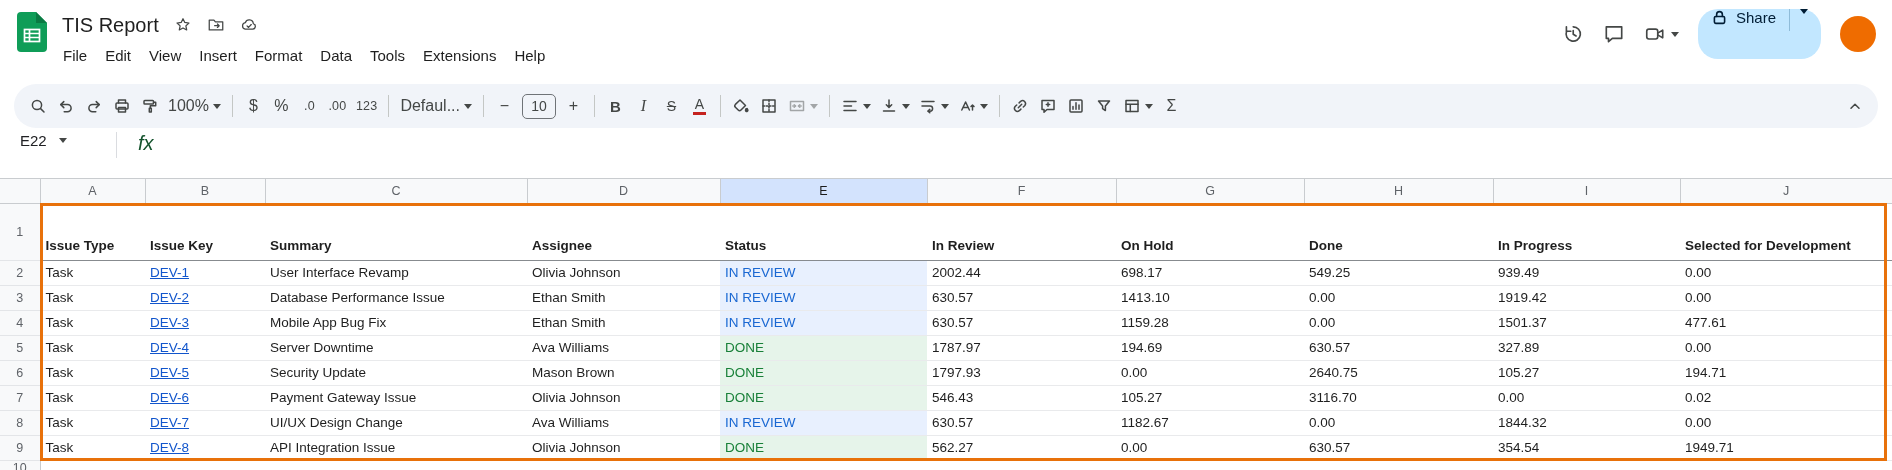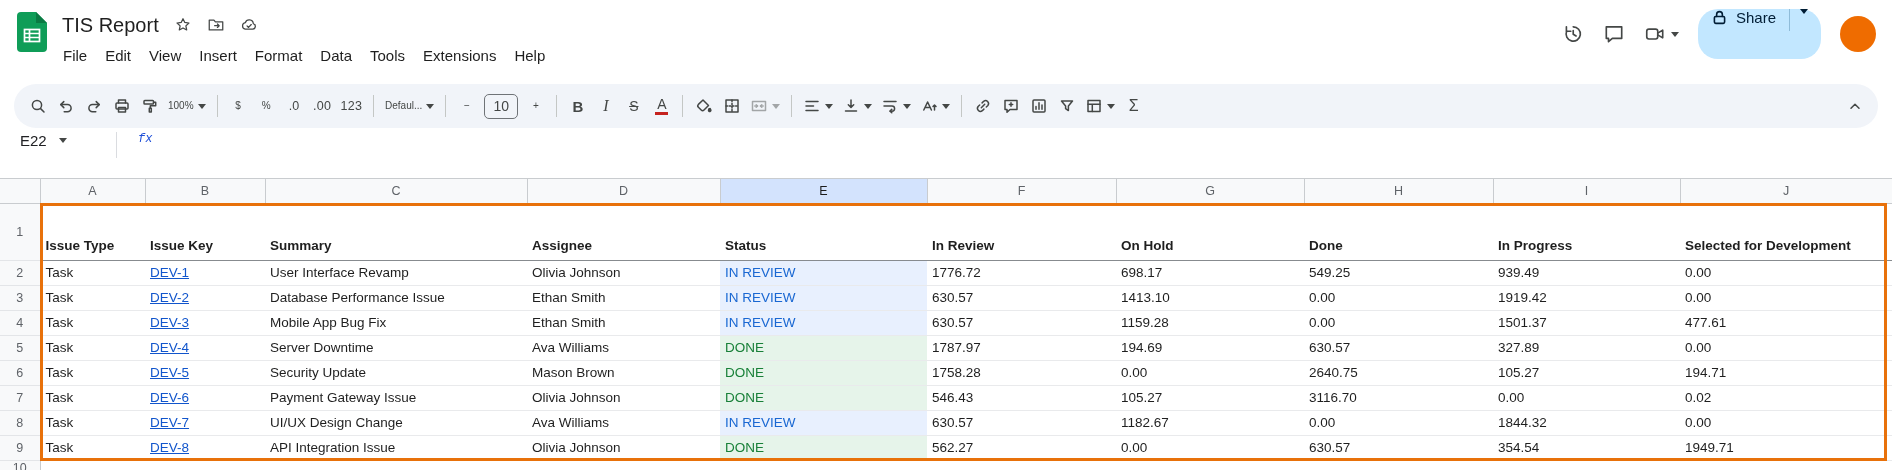--- a/index.html
+++ b/index.html
@@ -26,40 +26,40 @@
          border-top:5px solid #444746;display:inline-block}
   .caret.dark{border-top-color:#001d35}
   .avatar{width:36px;height:36px;border-radius:50%;background:#ef6c00;cursor:pointer}
 
   
   .toolbar{position:absolute;top:84px;left:14px;right:14px;height:44px;background:#f1f4f9;border-radius:22px;
            display:flex;align-items:center;padding:0 10px;gap:1px}
   .tbtn{min-width:27px;height:30px;display:flex;align-items:center;justify-content:center;gap:4px;
         border-radius:4px;padding:0 4px;cursor:pointer}
   .icon{width:18px;height:18px;stroke:#444746;fill:none;stroke-width:1.5;stroke-linecap:round;stroke-linejoin:round}
-  .tlabel{font-size:10px;font-weight:500;color:#444746;line-height:1}
+  .tlabel{font-size:16px;font-weight:500;color:#444746;line-height:1}
   .tlabel.small{font-size:12.5px;letter-spacing:.2px}
   .tlabel.b{font-weight:700;font-size:15px}
   .tlabel.i{font-style:italic;font-family:"Liberation Serif",serif;font-size:16px}
   .tlabel.strike{text-decoration:line-through;font-size:14px}
   .tlabel.tcolor{border-bottom:3.5px solid #c5221f;padding:0 2px 1px 2px;font-size:14px}
   .tlabel.sigma{font-size:16px}
   .tdiv{width:1px;height:22px;background:#c4c7c5;margin:0 6px}
   .tspacer{flex:1}
   .fontsize{width:34px;height:25px;border:1px solid #6f7377;border-radius:5px;display:flex;align-items:center;
             justify-content:center;font-size:14px;color:#444746;margin:0 3px;cursor:text;background:#f1f4f9}
   .disabled{opacity:.45}
 
   
   .formulabar{position:absolute;top:132px;left:0;width:100%;height:47px;background:#fff;
               border-bottom:1px solid #c9cccf;display:flex;align-items:flex-start}
   .namebox{width:112px;padding-left:20px;display:flex;align-items:center;gap:12px;font-size:15px;
            color:#202124;cursor:pointer}
   .fdiv{width:1px;height:26px;background:#dadce0;margin:0 4px}
-  .fx{font-family:Liberation Mono, monospace;font-style:italic;color:#1d4ed8;font-size:12px;padding:0 17px}
+  .fx{font-family:Liberation Sans, sans-serif;font-style:italic;color:#14532d;font-size:20px;padding:0 17px}
   .formula-input{flex:1;height:100%;cursor:text}
 
   
   .sheet{position:absolute;top:179px;left:0;width:1892px;height:291px;overflow:hidden;background:#fff}
   table.grid{border-collapse:collapse;table-layout:fixed;width:1892px}
   tr.letters td{height:24px}
   tr.header-row{height:57px}
   tbody tr.data{height:25px}
   tr.partial{height:12px}
   .corner{background:#f8f9fa;border-right:1px solid #c9cccf;border-bottom:1px solid #c9cccf}
@@ -382,21 +382,21 @@
           <td class="cell">In Progress</td>
           <td class="cell">Selected for Development</td>
         </tr>
     <tr class="data">
           <td class="rowhead">2</td>
           <td class="cell">Task</td>
           <td class="cell link">DEV-1</td>
           <td class="cell">User Interface Revamp</td>
           <td class="cell">Olivia Johnson</td>
           <td class="cell review">IN REVIEW</td>
-          <td class="cell">1776.72</td>
+          <td class="cell">2002.44</td>
           <td class="cell">698.17</td>
           <td class="cell">549.25</td>
           <td class="cell">939.49</td>
           <td class="cell">0.00</td>
         </tr>
         <tr class="data">
           <td class="rowhead">3</td>
           <td class="cell">Task</td>
           <td class="cell link">DEV-2</td>
           <td class="cell">Database Performance Issue</td>
@@ -434,21 +434,21 @@
           <td class="cell">327.89</td>
           <td class="cell">0.00</td>
         </tr>
         <tr class="data">
           <td class="rowhead">6</td>
           <td class="cell">Task</td>
           <td class="cell link">DEV-5</td>
           <td class="cell">Security Update</td>
           <td class="cell">Mason Brown</td>
           <td class="cell done">DONE</td>
-          <td class="cell">1758.28</td>
+          <td class="cell">1797.93</td>
           <td class="cell">0.00</td>
           <td class="cell">2640.75</td>
           <td class="cell">105.27</td>
           <td class="cell">194.71</td>
         </tr>
         <tr class="data">
           <td class="rowhead">7</td>
           <td class="cell">Task</td>
           <td class="cell link">DEV-6</td>
           <td class="cell">Payment Gateway Issue</td>

